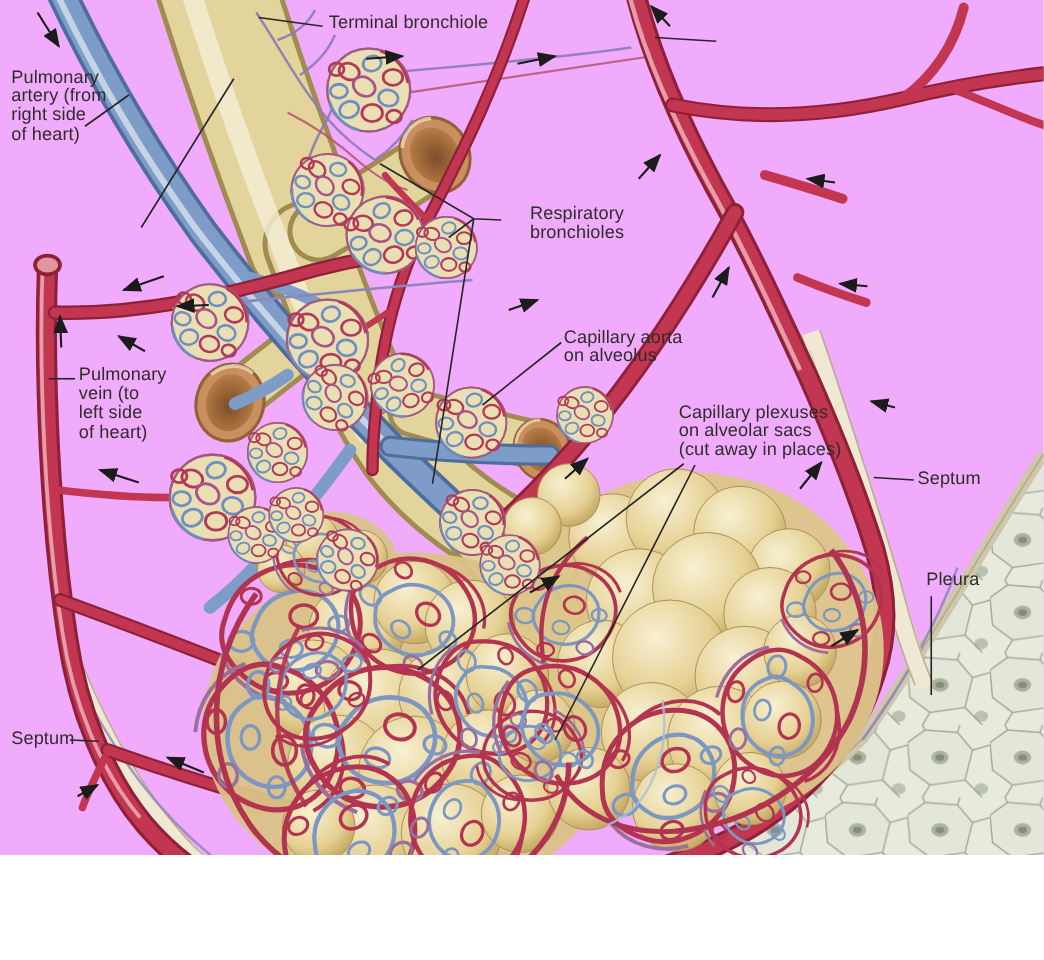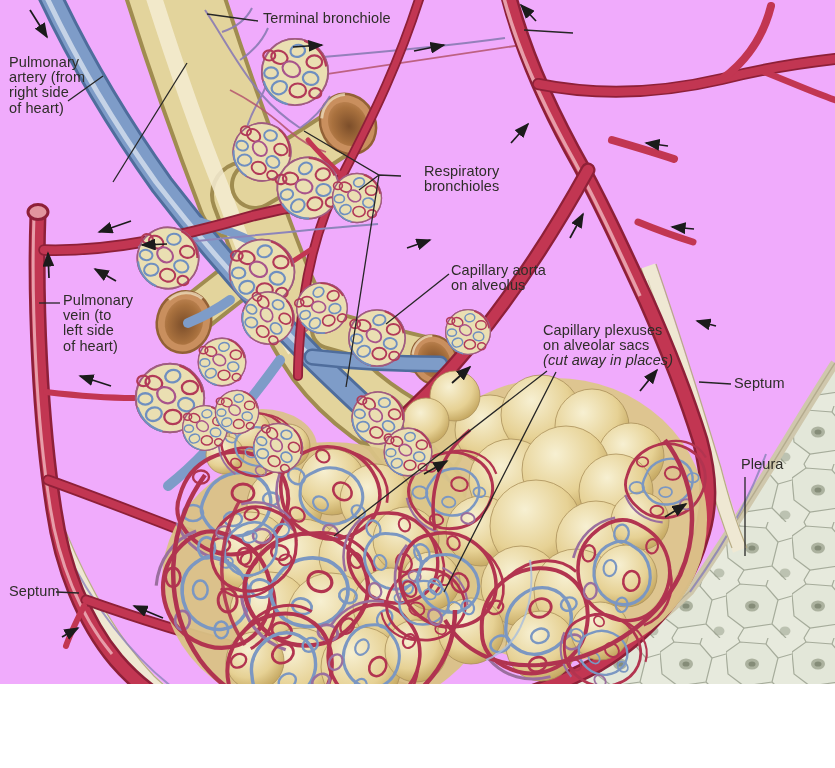--- a/index.html
+++ b/index.html
@@ -1,21 +1,21 @@
 <!DOCTYPE html>
 <html><head>
 <meta charset="utf-8">
 <style>
   html,body{margin:0;padding:0;background:#ffffff;}
   #stage{position:relative;width:835px;height:684px;background:#f0abfc;overflow:hidden;
          font-family:"Liberation Sans",sans-serif;}
   #art{position:absolute;left:0;top:0;}
   .lbl{position:absolute;color:#2e2d28;font-size:14.5px;line-height:1.05;
        white-space:pre-line;letter-spacing:0.1px;}
-  .lbl .note{font-style:italic;}
+  .lbl .note{}
   .signature{position:absolute;left:736px;top:698px;width:100px;color:#564f47;
              font-family:"DejaVu Serif",serif;font-style:italic;
              transform:rotate(-12deg);}
   .sig-name{font-size:19px;border-bottom:1px solid #6a6258;display:inline-block;
             padding-bottom:1px;}
   .sig-md{font-size:9px;display:block;text-align:right;margin-top:-2px;padding-right:18px;}
 </style>
 </head>
 <body>
 

